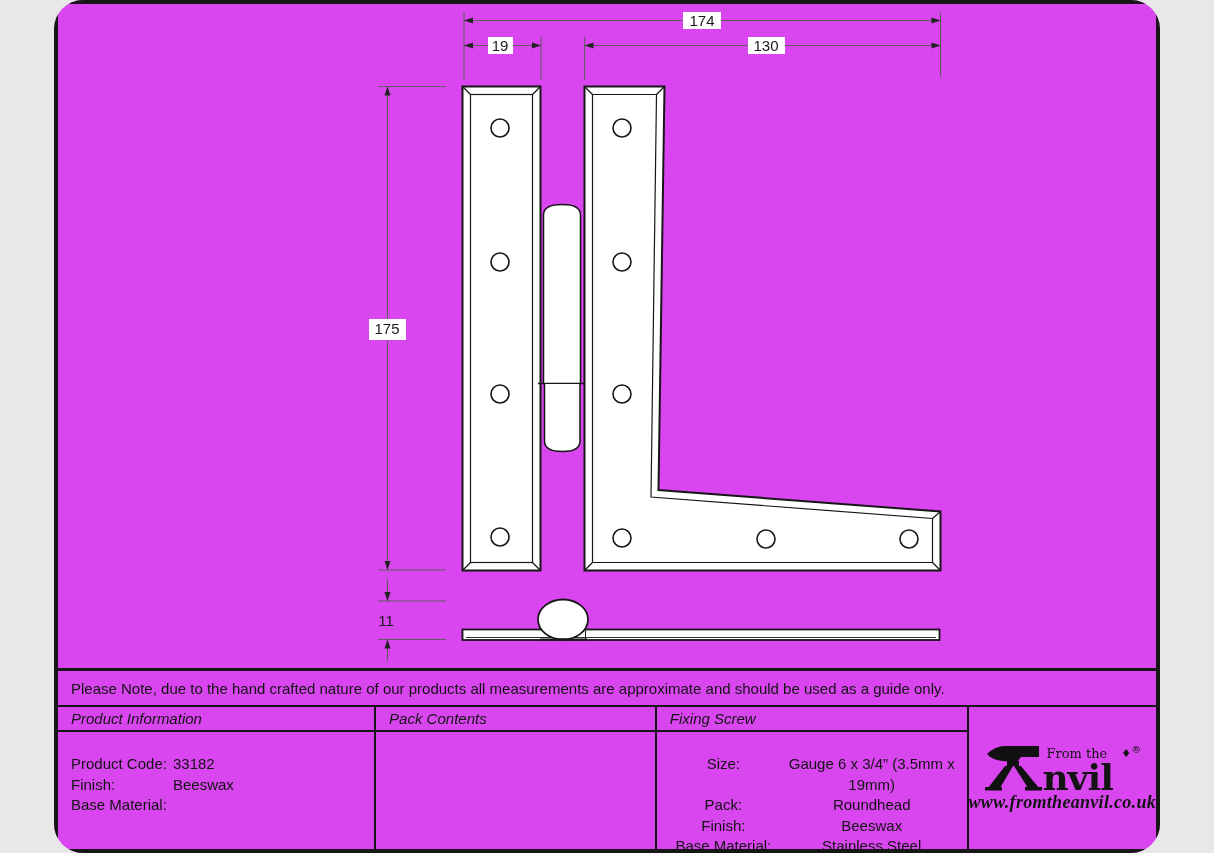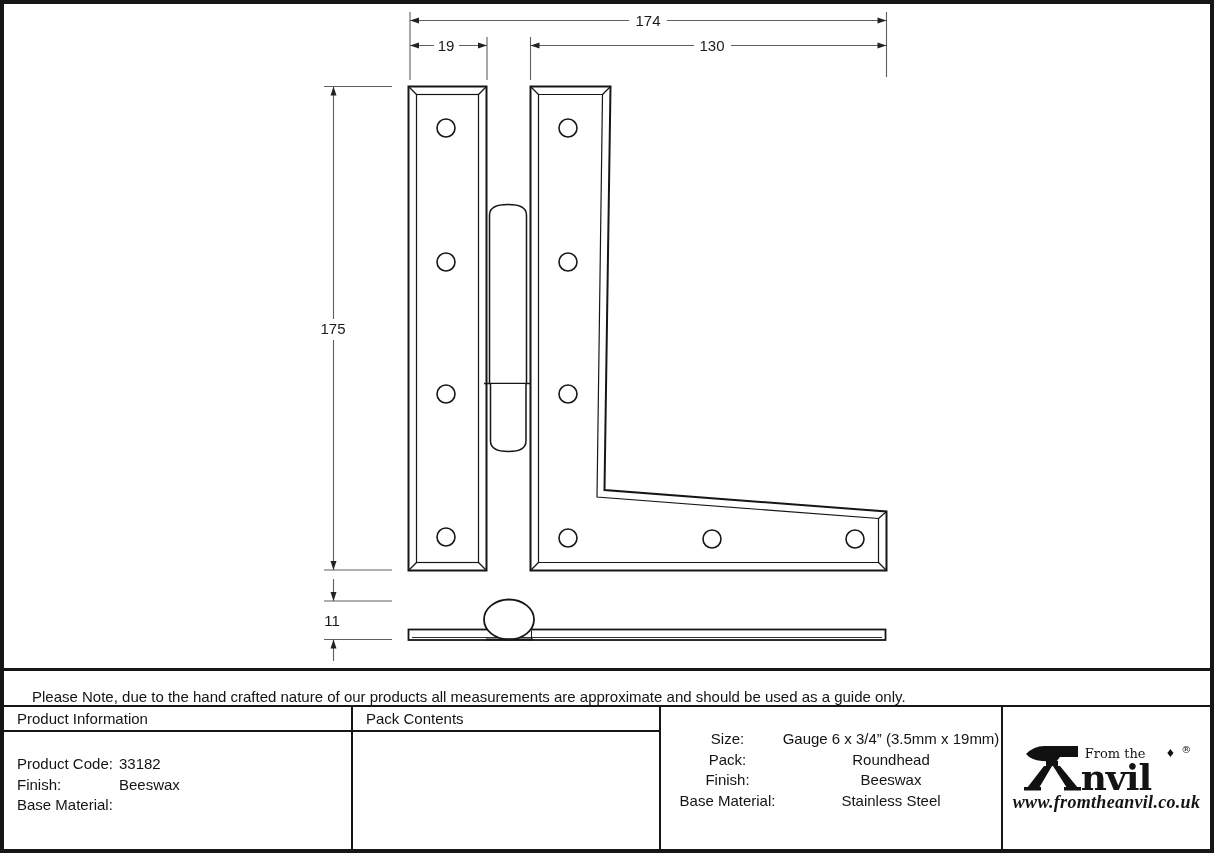--- a/index.html
+++ b/index.html
@@ -1,68 +1,69 @@
 <!DOCTYPE html>
 <html><head>
 <meta charset="utf-8">
 <style>
   html,body{margin:0;padding:0;background:#e8e8e8;}
   .page{
     position:relative;
-    width:1214px;height:853px;
-    background:#ffffff;
+    width:1106px;height:853px;
+    background:#d946ef;
     font-family:"Liberation Sans",sans-serif;
     color:#141414;
     overflow:hidden;
     margin:0 auto;
+    border-radius:29px;
   }
   .frame{
     position:absolute;inset:0;
     border:4px solid #161616;
     pointer-events:none;
     z-index:50;
   }
   .drawing-svg{position:absolute;left:0;top:0;}
   .dim-text{
     font-family:"Liberation Sans",sans-serif;
     font-size:15px;fill:#1a1a1a;text-anchor:middle;
   }
   
   .note-row{
     position:absolute;left:4px;right:4px;top:668px;height:37px;
     border-top:3px solid #161616;
-    display:flex;align-items:flex-end;
-    padding-left:28px;font-size:15px;box-sizing:border-box;
+    display:flex;align-items:center;
+    padding-left:13px;font-size:15px;box-sizing:border-box;
   }
   .spec-table{
     position:absolute;left:4px;right:4px;top:705px;bottom:4px;
     border-top:2.5px solid #161616;
     display:flex;box-sizing:border-box;
   }
   .col{border-right:2.5px solid #161616;box-sizing:border-box;display:flex;flex-direction:column;}
   .col-product{width:349px;}
   .col-pack{width:308px;}
   .col-screw{width:342px;}
   .col-logo{flex:1;border-right:none;align-items:center;justify-content:center;}
   .hdr{
     height:25px;flex:0 0 25px;border-bottom:2.5px solid #161616;
     display:flex;align-items:center;padding-left:13px;
-    font-size:15px;box-sizing:border-box;
+    font-size:15px;box-sizing:border-box;font-style:italic;
   }
   .cell-body{padding:22px 0 0 13px;font-size:15px;line-height:20.5px;}
   .kv{display:grid;grid-template-columns:102px auto;}
   .col-screw .kv{grid-template-columns:107px auto;text-align:center;}
   .list-line{white-space:nowrap;}
   
   .logo{display:flex;flex-direction:column;align-items:center;}
   .logo-row{display:flex;align-items:flex-end;gap:1px;}
   .logo-text{display:flex;flex-direction:column;margin-left:-2px;}
   .fromthe{
     font-family:"DejaVu Serif","Liberation Serif",serif;
-    font-size:13px;line-height:13px;display:flex;align-items:flex-start;gap:6px;
+    font-size:13px;line-height:13px;display:flex;align-items:flex-start;
     margin-bottom:2px;margin-left:4px;
   }
   .diamond{font-size:11px;margin-left:14px;}
   .reg{font-size:10px;position:relative;top:-4px;}
   .nvil{
     font-family:"DejaVu Serif","Liberation Serif",serif;
     font-size:36px;font-weight:700;line-height:30px;letter-spacing:-1px;
   }
   .logo-url{
     font-family:Liberation Serif, serif;
@@ -191,20 +192,21 @@
           <span>Base Material:</span>
         </div>
       </div>
     </div>
 
     <div class="col col-pack">
       <div class="hdr">Pack Contents</div>
     </div>
 
     <div class="col col-screw">
+      <div class="hdr">Fixing Screw</div>
       <div class="cell-body">
         <div class="kv">
           <span>Size:</span>
           <span>Gauge 6 x 3/4” (3.5mm x 19mm)</span>
         </div>
         <div class="kv">
           <span>Pack:</span>
           <span>Roundhead</span>
         </div>
         <div class="kv">

